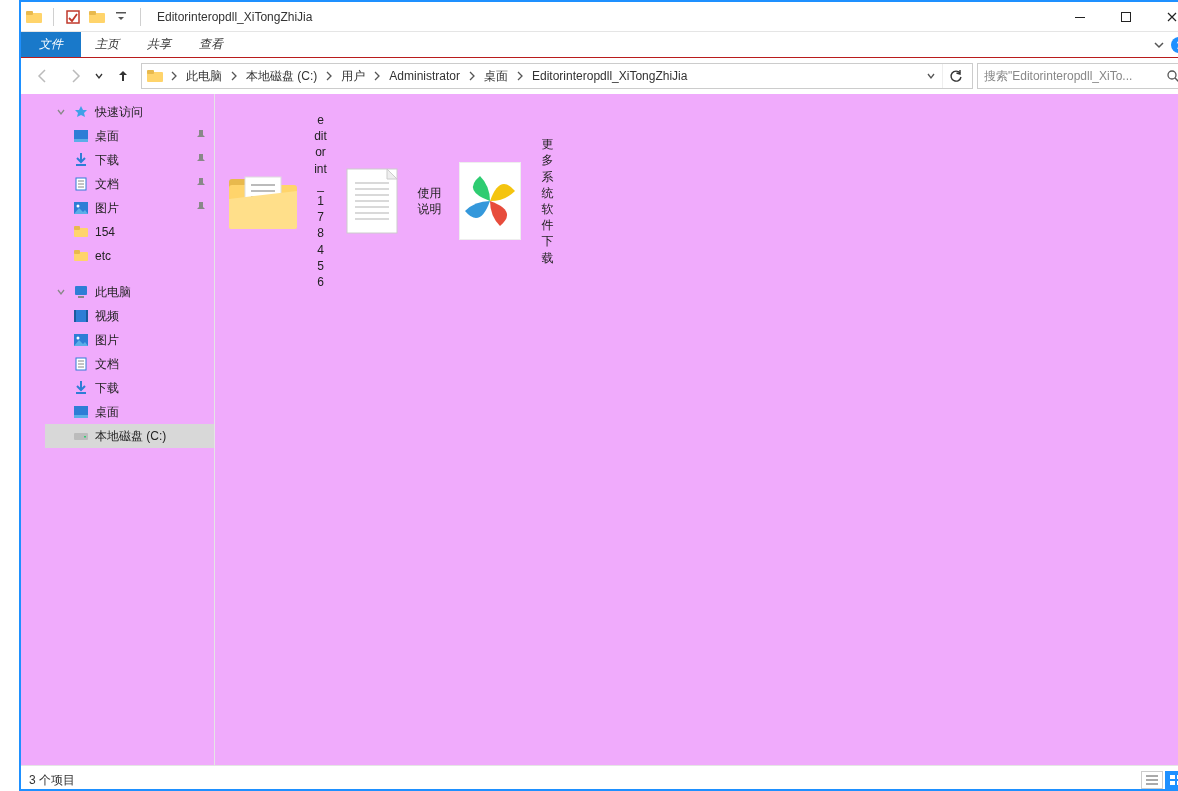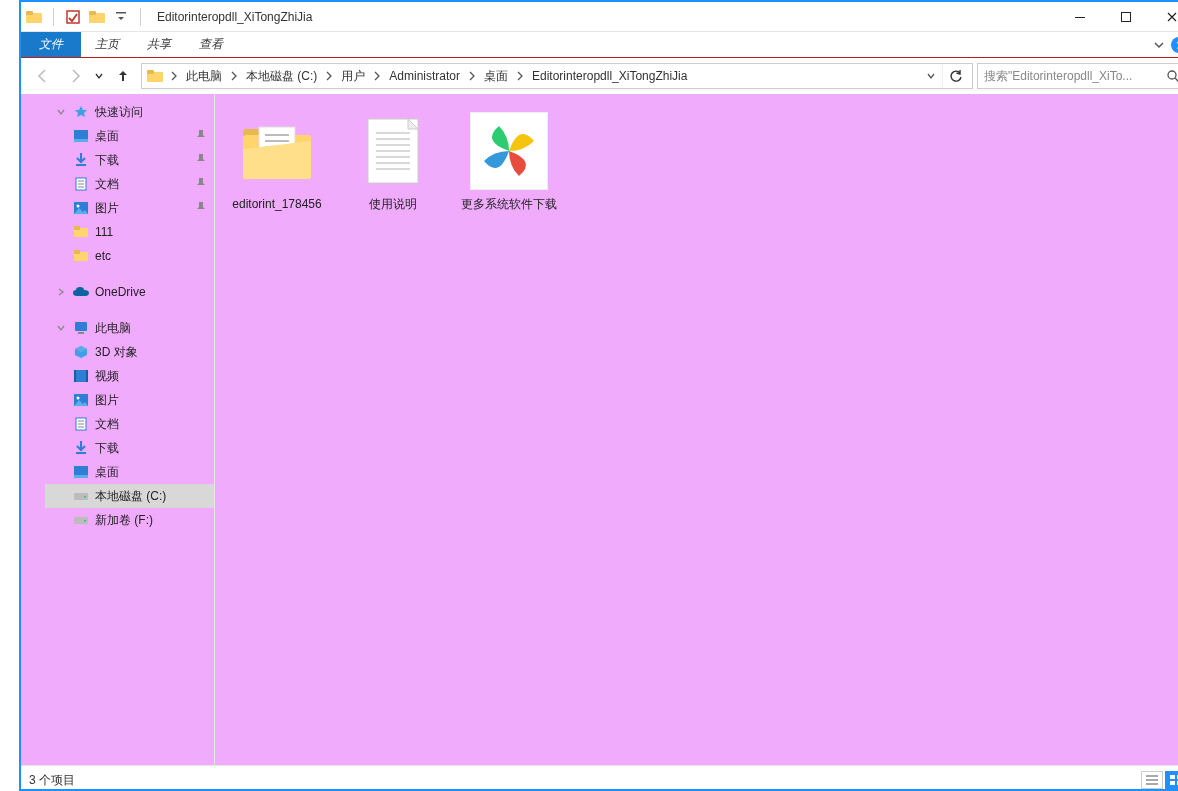--- a/index.html
+++ b/index.html
@@ -38,21 +38,21 @@
   .body { flex: 1; display: flex; min-height: 0; padding-left: 24px; }
   .nav-pane { width: 170px; border-right: 1px solid #e5e5e5; padding: 6px 0; overflow-y: auto; }
   .tree-group { margin-bottom: 12px; }
   .tree-item { display: flex; align-items: center; height: 24px; padding-left: 10px; gap: 6px; color: #222; cursor: default; position: relative; }
   .tree-item.child { padding-left: 28px; }
   .tree-item.selected { background: #d8d8d8; }
   .tree-caret { width: 12px; color: #888; display: inline-flex; justify-content: center; }
   .tree-icon { width: 16px; height: 16px; display: inline-flex; align-items: center; justify-content: center; }
   .pin-icon { position: absolute; right: 8px; color: #888; }
   .content-pane { flex: 1; display: flex; padding: 14px 8px; gap: 8px; align-content: flex-start; flex-wrap: wrap; overflow: auto; }
-  .file-item { width: 108px; display: flex; flex-direction: column; align-items: center; text-align: center; padding: 4px; gap: 6px; }
+  .file-item { width: 108px; display: flex; flex-direction: row; align-items: center; text-align: center; padding: 4px; gap: 15px; }
   .file-thumb { width: 78px; height: 78px; display: flex; align-items: center; justify-content: center; }
   .file-name { color: #222; line-height: 1.35; word-break: break-word; }
   
   .statusbar { height: 24px; border-top: 1px solid #e5e5e5; display: flex; align-items: flex-end; padding: 0 8px; background: #fff; color: #333; }
   .statusbar .right { margin-left: auto; display: flex; gap: 2px; }
   .view-toggle { width: 22px; height: 18px; border: 1px solid #ccc; display: flex; align-items: center; justify-content: center; color: #555; }
   .view-toggle.active { background: #1e90ff; border-color: #1e90ff; color: #fff; }
   
   svg { display: block; }
 </style>
@@ -292,75 +292,51 @@
               </svg>
             </span>
         </div>
         <div class="tree-item child">
           <span class="tree-icon">
               <svg width="14" height="12" viewBox="0 0 14 12">
                 <rect x="0" y="2" width="14" height="9" rx="1" fill="#ffd46b"></rect>
                 <rect x="0" y="0" width="6" height="4" rx="1" fill="#e8b94d"></rect>
               </svg>
             </span>
-          <span>111</span>
+          <span>154</span>
         </div>
         <div class="tree-item child">
           <span class="tree-icon">
               <svg width="14" height="12" viewBox="0 0 14 12">
                 <rect x="0" y="2" width="14" height="9" rx="1" fill="#ffd46b"></rect>
                 <rect x="0" y="0" width="6" height="4" rx="1" fill="#e8b94d"></rect>
               </svg>
             </span>
           <span>etc</span>
         </div>
       </div>
 
-      <div class="tree-group">
-        <div class="tree-item">
-          <span class="tree-caret">
-              <svg width="10" height="10" viewBox="0 0 10 10">
-                <path d="M3 2 L7 5 L3 8" fill="none" stroke="#888" stroke-width="1.3"></path>
-              </svg>
-            </span>
-          <span class="tree-icon">
-              <svg width="16" height="12" viewBox="0 0 16 12">
-                <path d="M4 10 Q0 10 0 7 Q0 4 3 4 Q3 1 7 1 Q11 1 11 4 Q16 4 16 7 Q16 10 12 10 Z" fill="#0a64a0"></path>
-              </svg>
-            </span>
-          <span>OneDrive</span>
-        </div>
-      </div>
 
       <div class="tree-group">
         <div class="tree-item">
           <span class="tree-caret">
               <svg width="10" height="10" viewBox="0 0 10 10">
                 <path d="M2 3 L5 7 L8 3" fill="none" stroke="#888" stroke-width="1.3"></path>
               </svg>
             </span>
           <span class="tree-icon">
               <svg width="14" height="14" viewBox="0 0 14 14">
                 <rect x="1" y="1" width="12" height="9" fill="#2e7dd6" rx="1"></rect>
                 <rect x="4" y="11" width="6" height="2" fill="#888"></rect>
               </svg>
             </span>
           <span>此电脑</span>
         </div>
         <div class="tree-item child">
           <span class="tree-icon">
-              <svg width="14" height="14" viewBox="0 0 14 14">
-                <path d="M7 1 L13 4 L13 10 L7 13 L1 10 L1 4 Z" fill="#3fa0e8"></path>
-                <path d="M7 1 L13 4 L7 7 L1 4 Z" fill="#5aaee8"></path>
-              </svg>
-            </span>
-          <span>3D 对象</span>
-        </div>
-        <div class="tree-item child">
-          <span class="tree-icon">
               <svg width="14" height="12" viewBox="0 0 14 12">
                 <rect x="0" y="0" width="14" height="12" fill="#2e7dd6"></rect>
                 <rect x="0" y="0" width="2" height="12" fill="#1a5a9e"></rect>
                 <rect x="12" y="0" width="2" height="12" fill="#1a5a9e"></rect>
               </svg>
             </span>
           <span>视频</span>
         </div>
         <div class="tree-item child">
           <span class="tree-icon">
@@ -402,29 +378,20 @@
           <span>桌面</span>
         </div>
         <div class="tree-item child selected">
           <span class="tree-icon">
               <svg width="14" height="10" viewBox="0 0 14 10">
                 <rect x="0" y="2" width="14" height="7" fill="#bcbcbc" rx="1"></rect>
                 <rect x="10" y="5" width="2" height="1.5" fill="#2ecc71"></rect>
               </svg>
             </span>
           <span>本地磁盘 (C:)</span>
-        </div>
-        <div class="tree-item child">
-          <span class="tree-icon">
-              <svg width="14" height="10" viewBox="0 0 14 10">
-                <rect x="0" y="2" width="14" height="7" fill="#bcbcbc" rx="1"></rect>
-                <rect x="10" y="5" width="2" height="1.5" fill="#2ecc71"></rect>
-              </svg>
-            </span>
-          <span>新加卷 (F:)</span>
         </div>
       </div>
 
     </div>
 
     <div class="content-pane">
       <div class="file-item">
         <div class="file-thumb">
           <svg width="72" height="60" viewBox="0 0 72 60">
             <rect x="2" y="8" width="30" height="14" rx="3" fill="#e8b94d"></rect>

